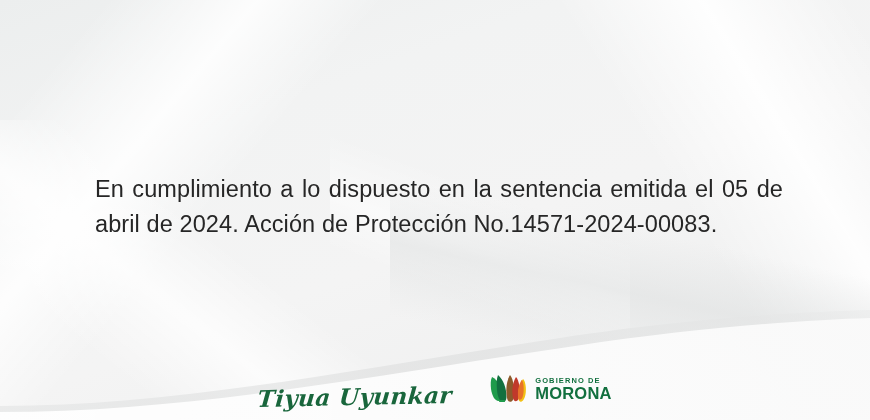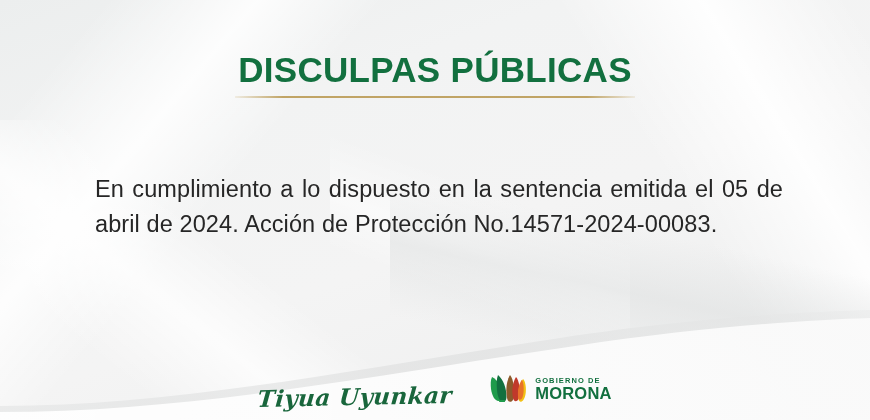--- a/index.html
+++ b/index.html
@@ -183,24 +183,20 @@
           <stop offset="0%" stop-color="#e6e7e7" stop-opacity="0.75"></stop>
           <stop offset="55%" stop-color="#dcdddd" stop-opacity="0.6"></stop>
           <stop offset="100%" stop-color="#e9eaea" stop-opacity="0.5"></stop>
         </linearGradient>
       </defs>
       <path d="M0,96 C180,96 360,58 560,28 C690,8 800,2 870,0 L870,110 L0,110 Z" fill="url(#swgB)"></path>
       <path d="M0,102 C190,102 370,66 575,36 C700,17 805,10 870,8 L870,110 L0,110 Z" fill="url(#swgA)"></path>
     </svg>
   </div>
 
-  <div class="header">
-    <h1 class="title">DISCULPAS PÚBLICAS</h1>
-    <span class="title-rule"></span>
-  </div>
 
   <div class="body-block">
     <p class="body-text">En cumplimiento a lo dispuesto en la sentencia emitida el 05 de abril de 2024. Acción de Protección No.14571-2024-00083.</p>
   </div>
 
   <div class="footer">
 
     <div class="brand-script">Tiyua Uyunkar</div>
 
     <div class="gov-logo">

